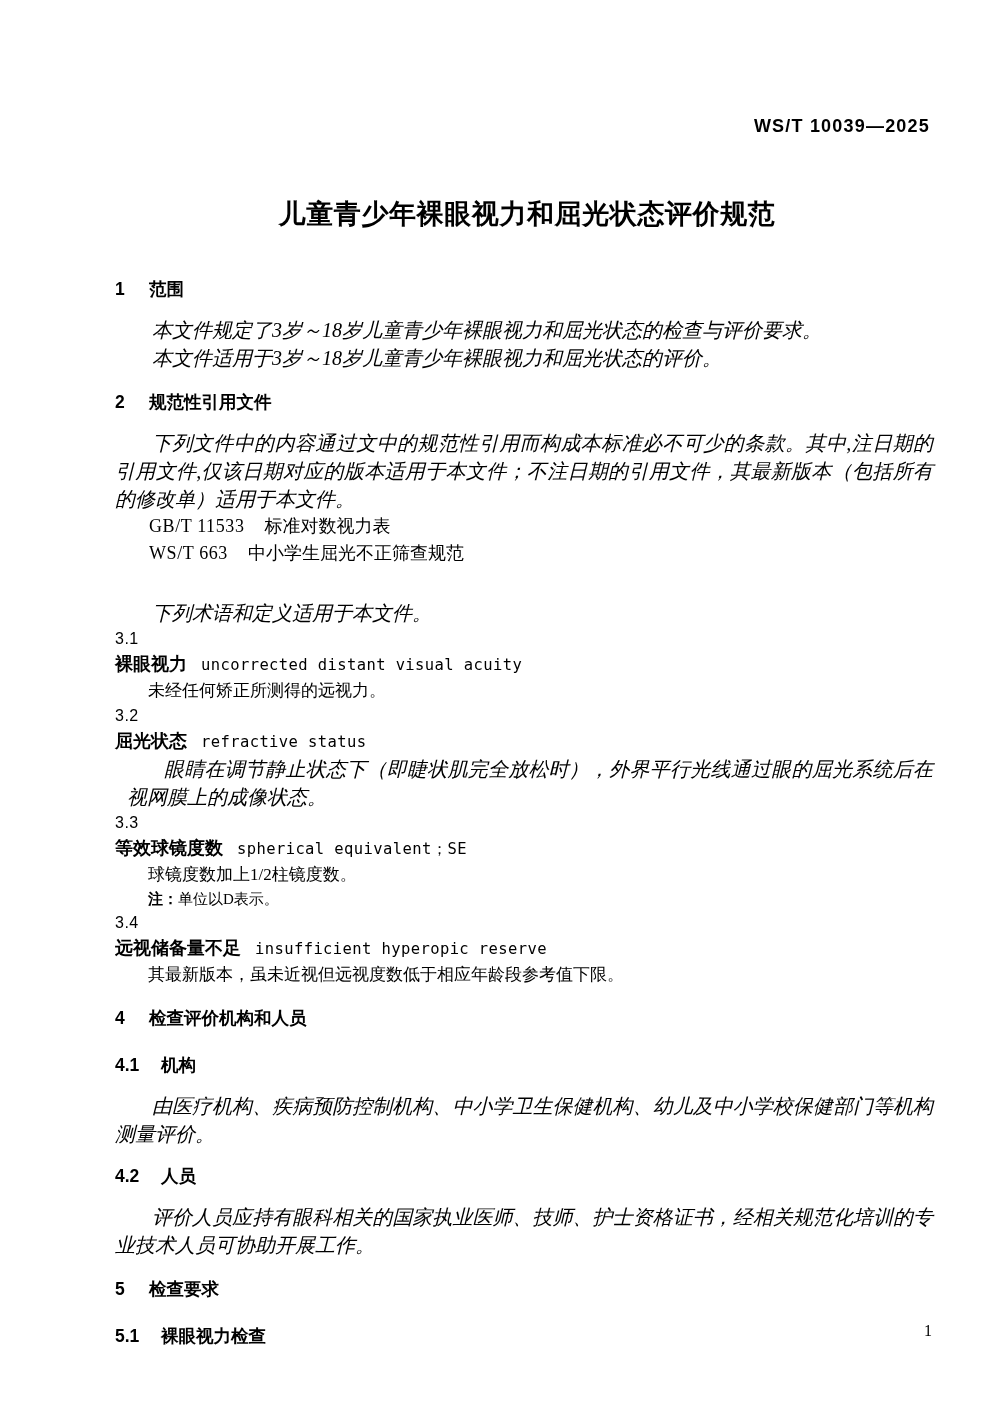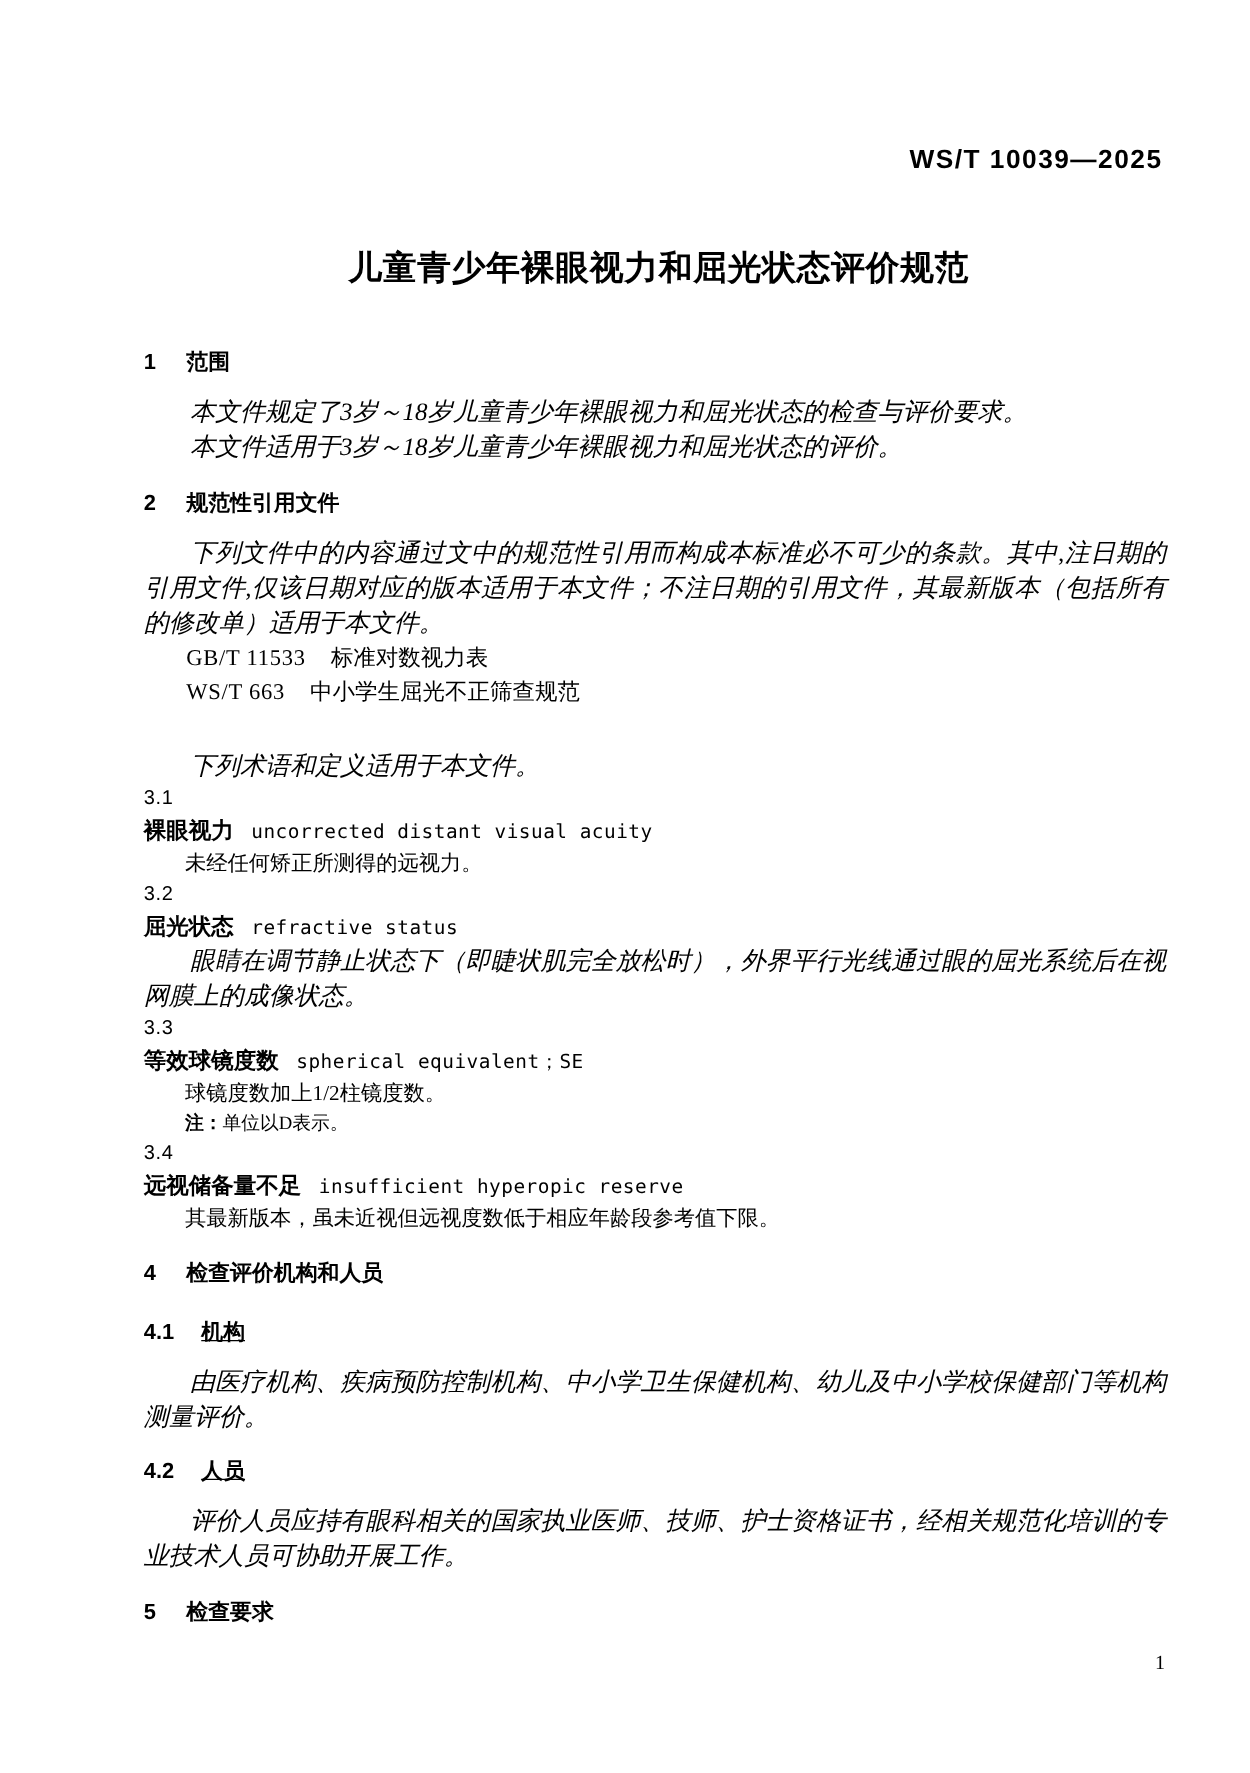--- a/index.html
+++ b/index.html
@@ -22,21 +22,21 @@
     height: 1418px;
     box-sizing: border-box;
   }
 
   
   .run-head {
     position: absolute;
     top: 116px;
     right: 70px;
     font-family: "Liberation Sans", "DejaVu Sans", sans-serif;
-    font-size: 21px;
+    font-size: 18px;
     font-weight: bold;
     letter-spacing: 1.2px;
     white-space: nowrap;
   }
 
   
   .doc-title {
     position: absolute;
     top: 196px;
     left: 0;
@@ -69,21 +69,20 @@
   }
   .h1 .num { display: inline-block; min-width: 34px; }
   .h2 {
     font-family: "Liberation Sans", "DejaVu Sans", sans-serif;
     font-size: 17.5px;
     font-weight: bold;
     margin: 0;
     padding: 0;
     line-height: 25px;
     white-space: nowrap;
-    text-decoration: underline;
   }
   .h2 .num { display: inline-block; min-width: 46px; }
 
   
   .term-num {
     font-family: "Liberation Sans", "DejaVu Sans", sans-serif;
     font-size: 16px;
     font-weight: normal;
     line-height: 24px;
     letter-spacing: 0.5px;
@@ -193,21 +192,21 @@
     <div class="term-num">3.1</div>
     <div class="term-head">
       <span>裸眼视力</span><span class="en">uncorrected distant visual acuity</span>
     </div>
     <div class="term-def">未经任何矫正所测得的远视力。</div>
 
     <div class="term-num">3.2</div>
     <div class="term-head">
       <span>屈光状态</span><span class="en">refractive status</span>
     </div>
-    <div class="para" style="margin-left:0;text-indent:37px;">眼睛在调节静止状态下（即睫状肌完全放松时），外界平行光线通过眼的屈光系统后在视网膜上的成像状态。</div>
+    <div class="para" style="margin-left:12px;text-indent:37px;">眼睛在调节静止状态下（即睫状肌完全放松时），外界平行光线通过眼的屈光系统后在视网膜上的成像状态。</div>
 
     <div class="term-num">3.3</div>
     <div class="term-head">
       <span>等效球镜度数</span><span class="en">spherical equivalent；SE</span>
     </div>
     <div class="term-def">球镜度数加上1/2柱镜度数。</div>
     <div class="term-note">
       <b>注：</b><span>单位以D表示。</span>
     </div>
 
@@ -235,18 +234,21 @@
     </div>
     <div class="gap-head-after"></div>
     <div class="para">评价人员应持有眼科相关的国家执业医师、技师、护士资格证书，经相关规范化培训的专业技术人员可协助开展工作。</div>
 
     <div class="gap-head-before"></div>
     <div class="h1">
       <span class="num">5</span><span>检查要求</span>
     </div>
 
     <div class="gap-lg"></div>
+    <div class="h2">
+      <span class="num">5.1</span><span>裸眼视力检查</span>
+    </div>
 
   </div>
 
   <div class="page-num">1</div>
 
 </div>
 
 </body></html>

